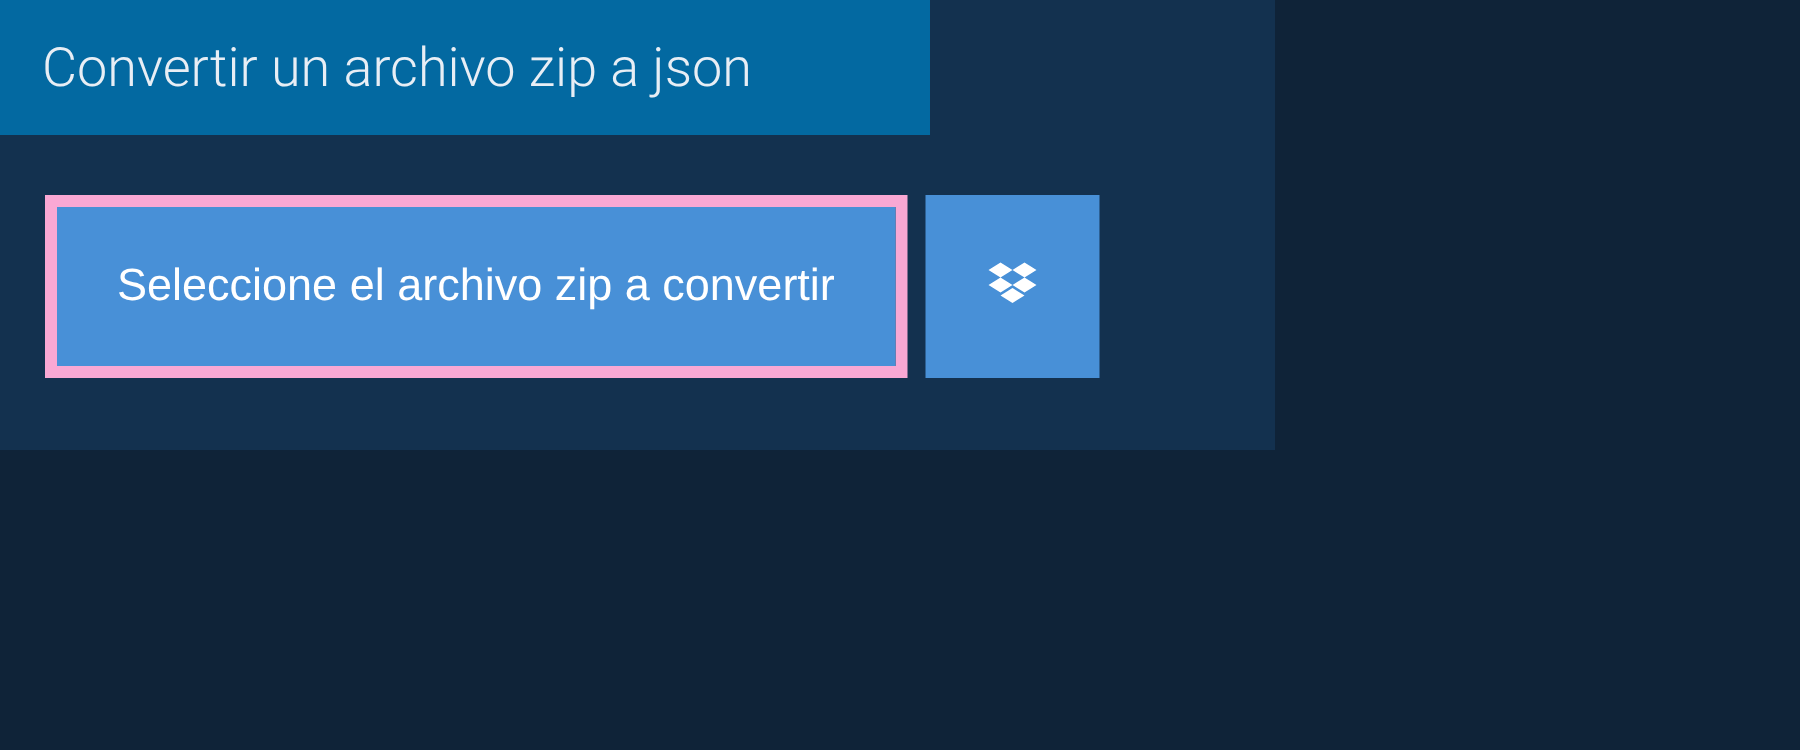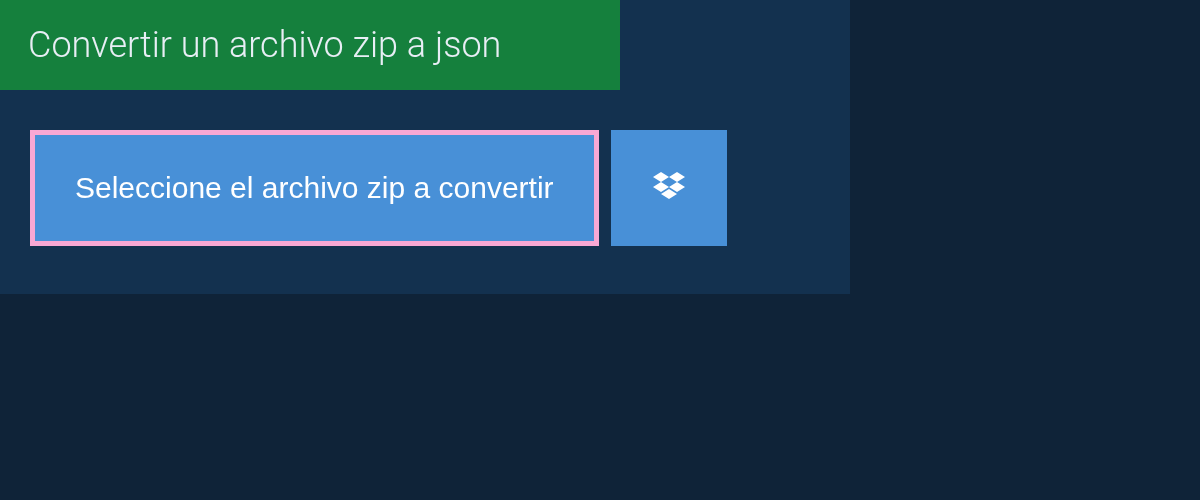--- a/index.html
+++ b/index.html
@@ -13,35 +13,35 @@
       background: #0f2338;
       font-family: -apple-system, BlinkMacSystemFont, "Segoe UI", Roboto, Helvetica, Arial, sans-serif;
       overflow: hidden;
     }
     .panel {
       background: #13314f;
       margin: 0;
       width: 850px;
     }
     .tab-header {
-      background: #15803d;
+      background: #0369a1;
       color: #e8eef5;
       font-size: 36px;
       font-weight: 300;
       padding: 24px 28px;
       display: inline-block;
       width: 620px;
     }
     .content-area {
       padding: 40px 30px 48px 30px;
       display: flex;
       gap: 0;
     }
     .select-button-wrapper {
-      border: 5px solid #f9a8d4;
+      border: 8px solid #f9a8d4;
       display: inline-block;
     }
     .select-button {
       background: #4890d7;
       color: #ffffff;
       font-size: 30px;
       font-weight: 300;
       padding: 36px 40px;
       border: none;
       cursor: pointer;

